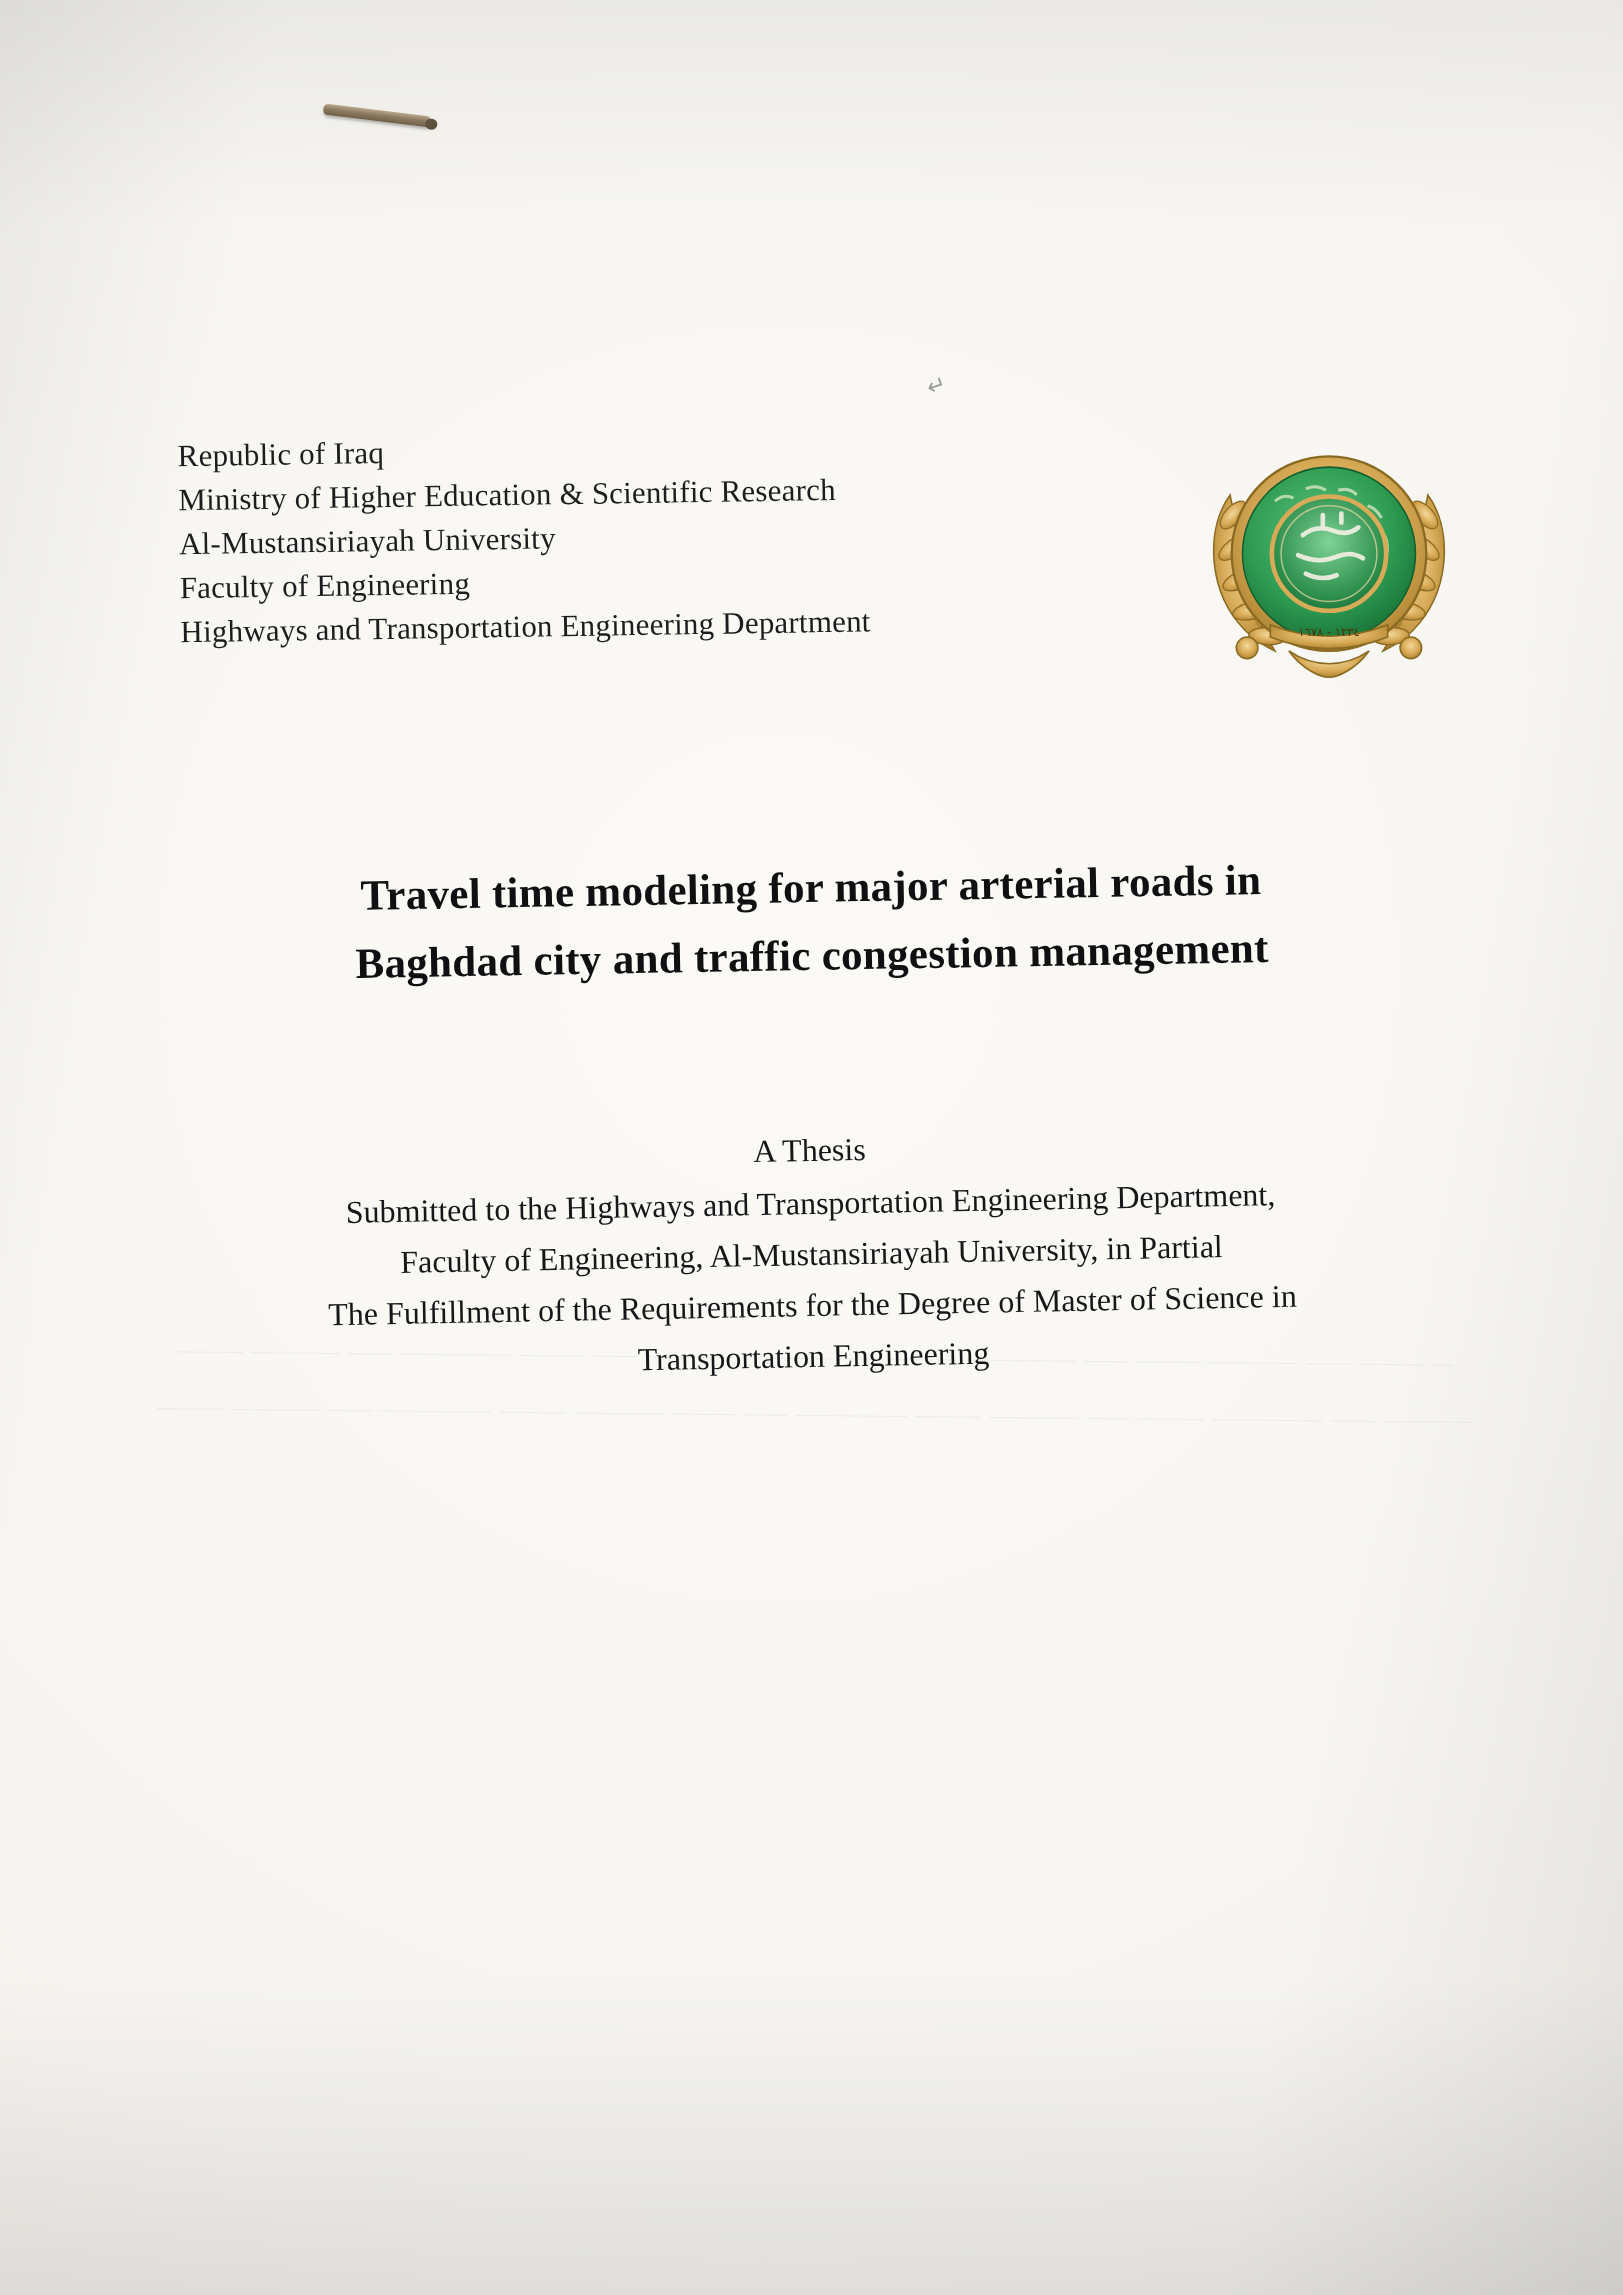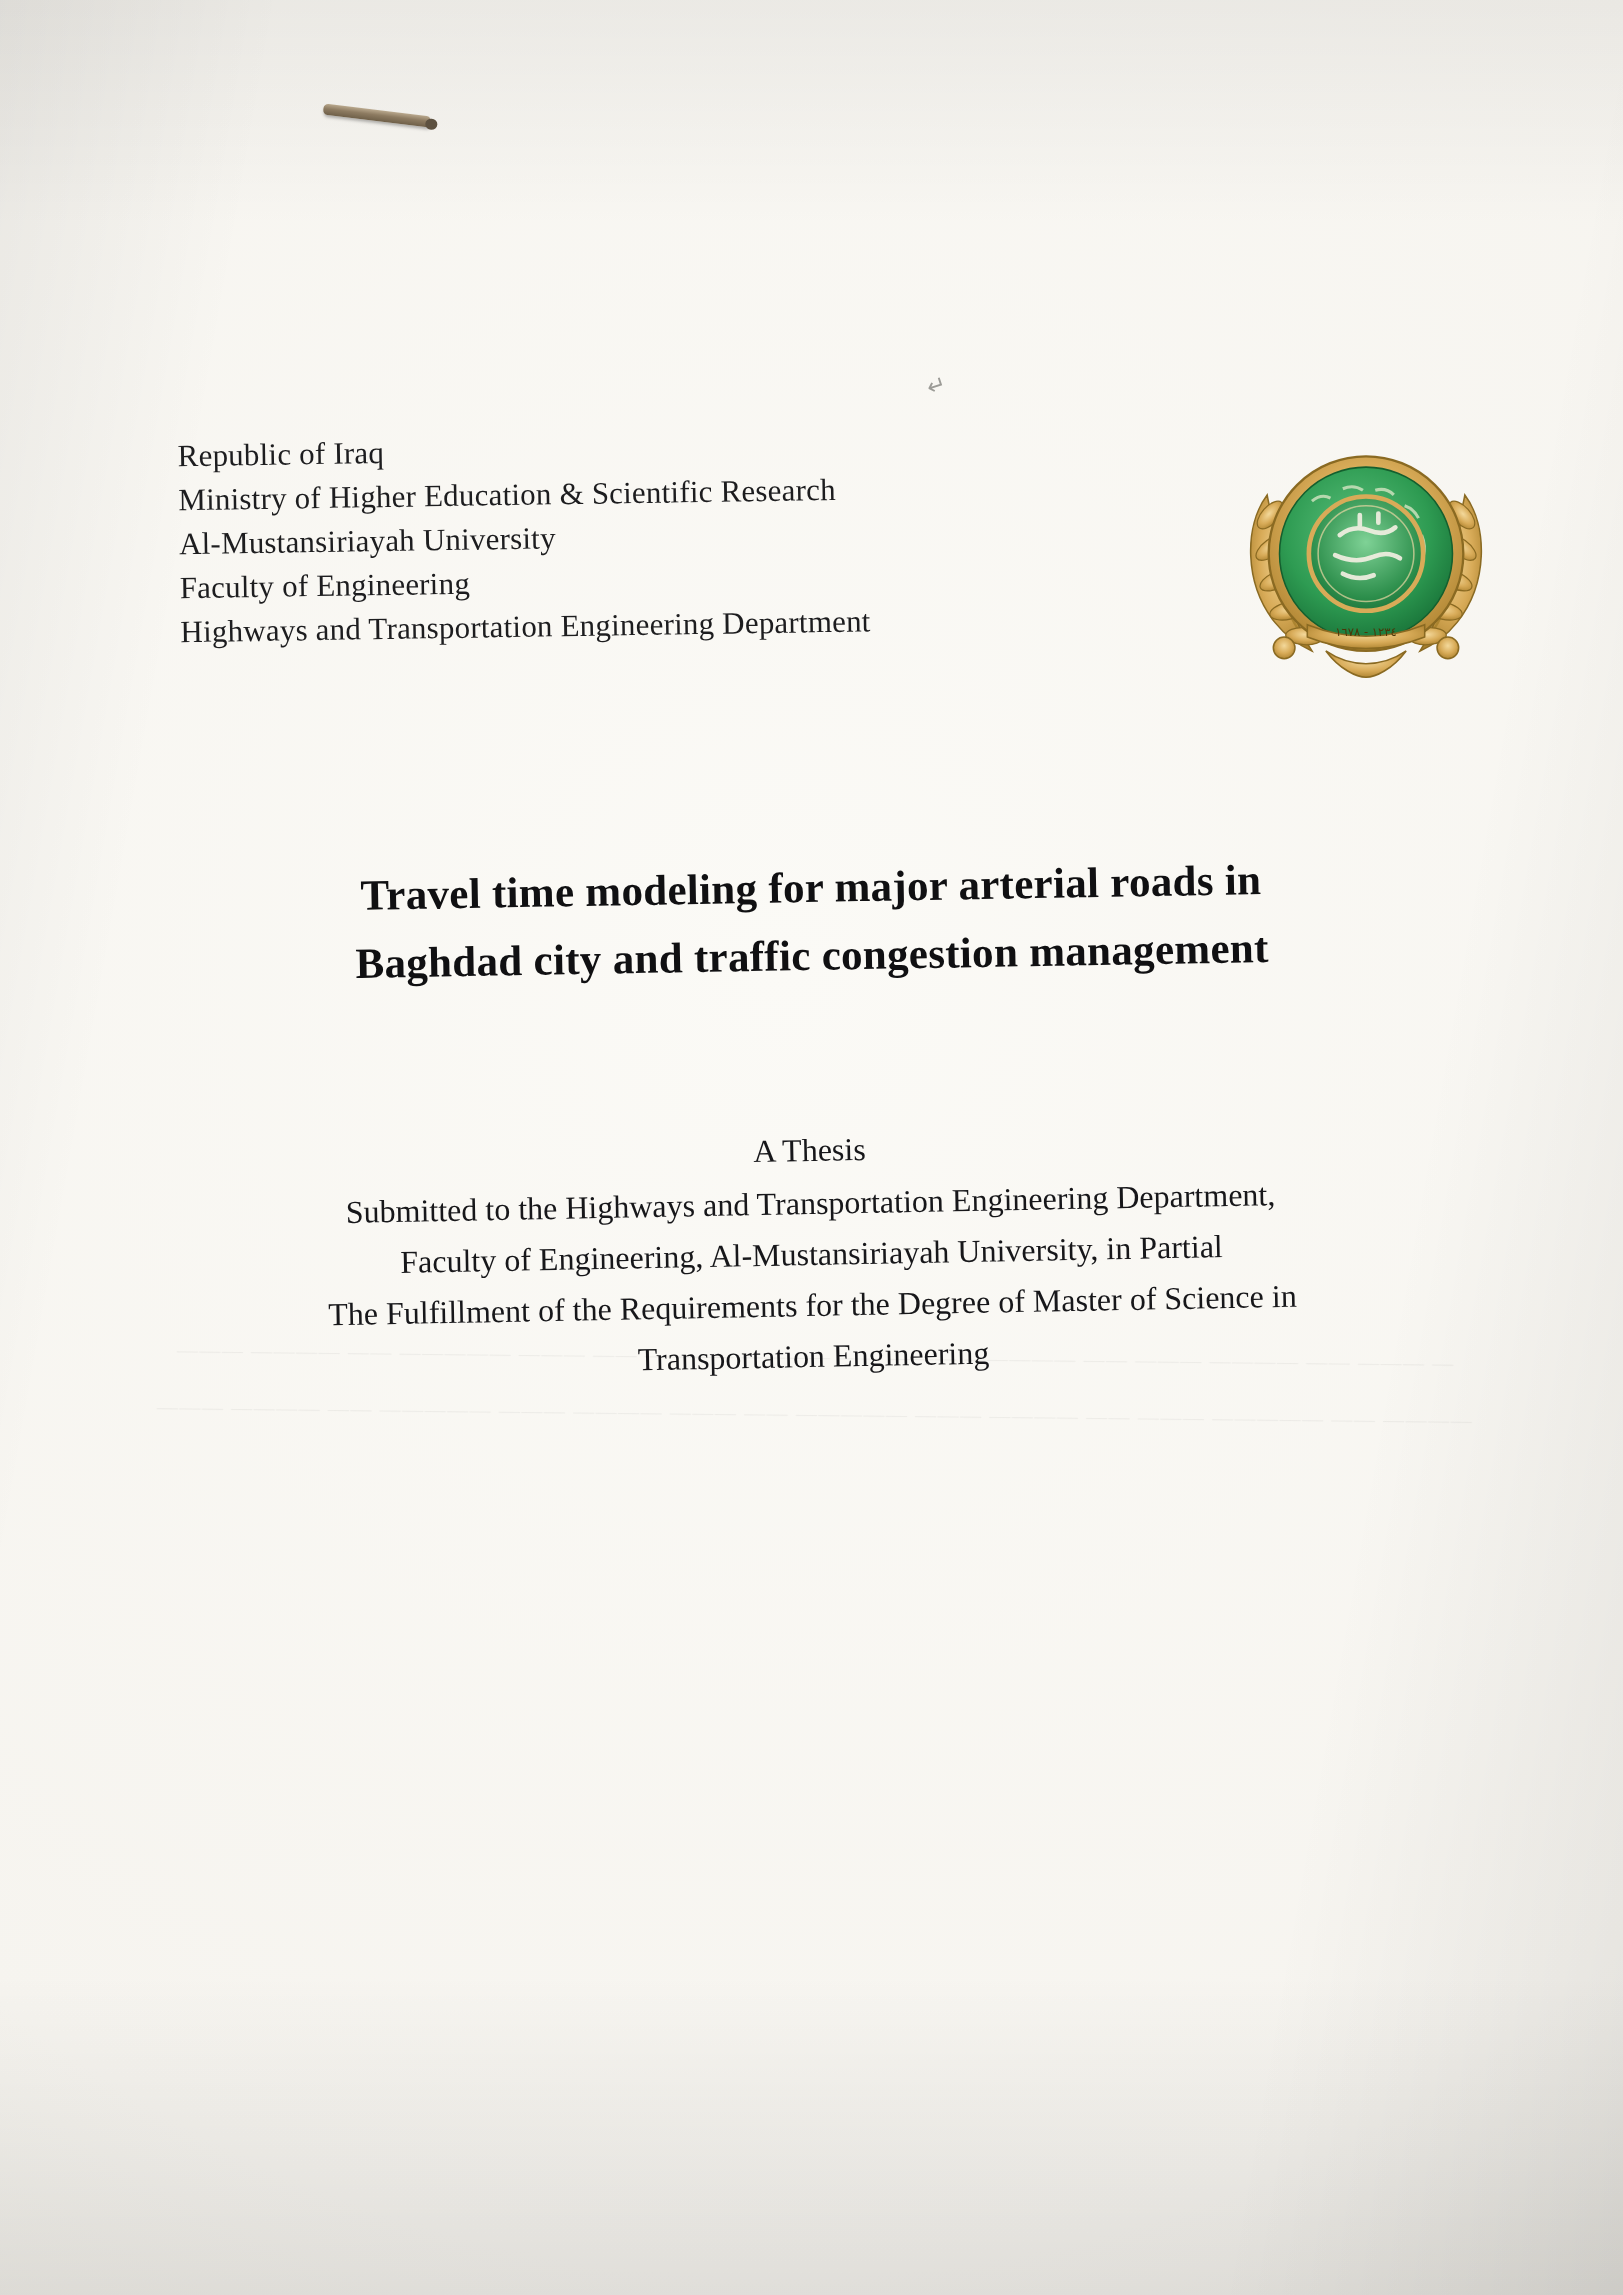--- a/index.html
+++ b/index.html
@@ -100,21 +100,21 @@
     font-size: 31px;
     line-height: 44px;
     color: #1d1d1f;
     white-space: nowrap;
     letter-spacing: 0.2px;
   }
 
   
   .emblem {
     position: absolute;
-    left: 1227px;
+    left: 1190px;
     top: 402px;
     width: 278px;
     height: 294px;
   }
   .emblem svg { display: block; }
 
   
   .title-block {
     position: absolute;
     left: 139px;

